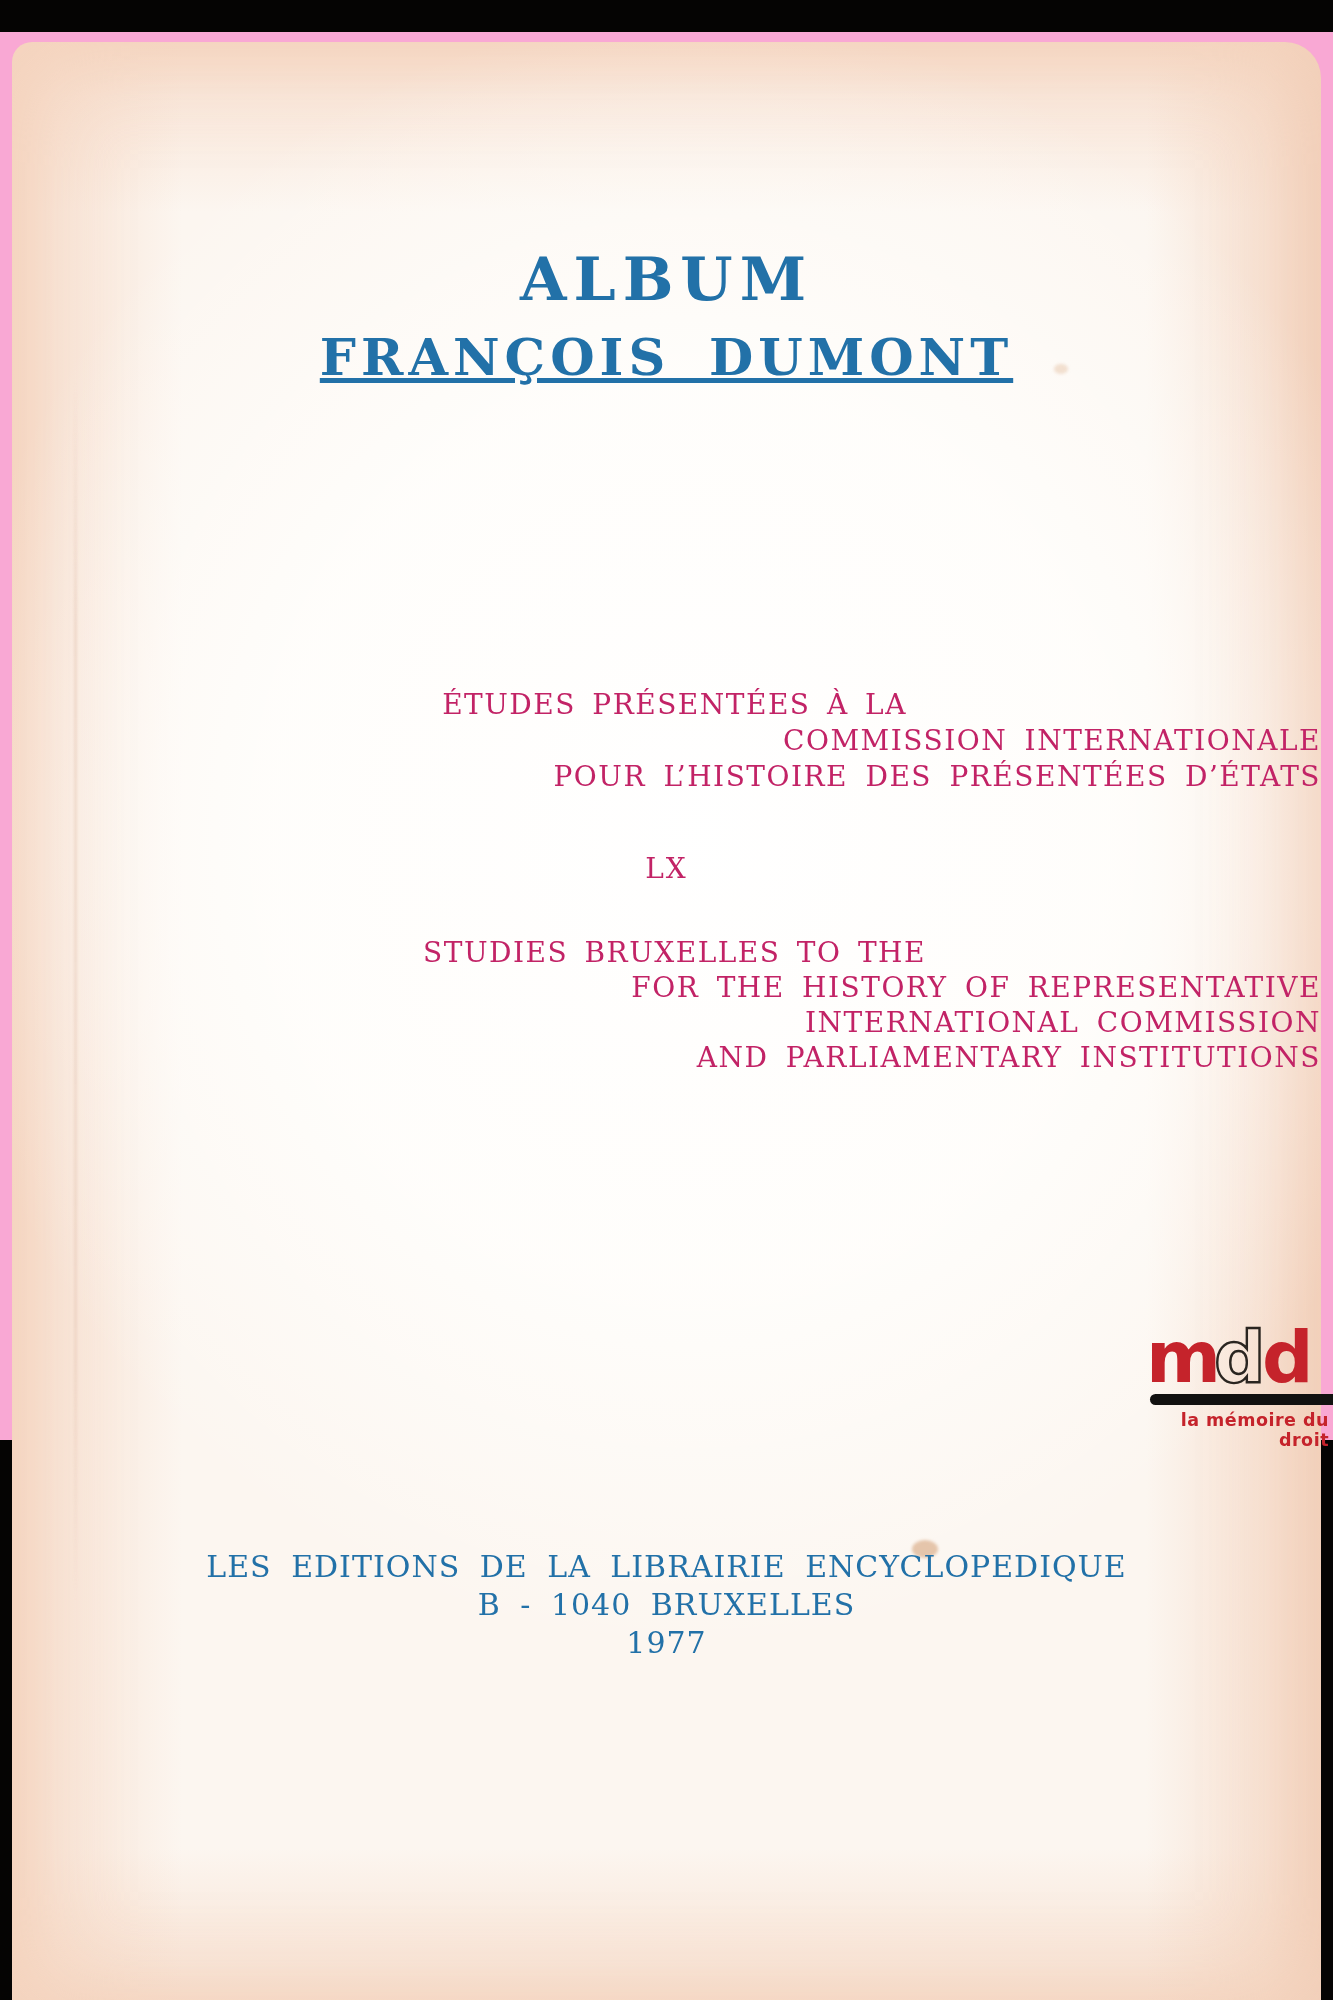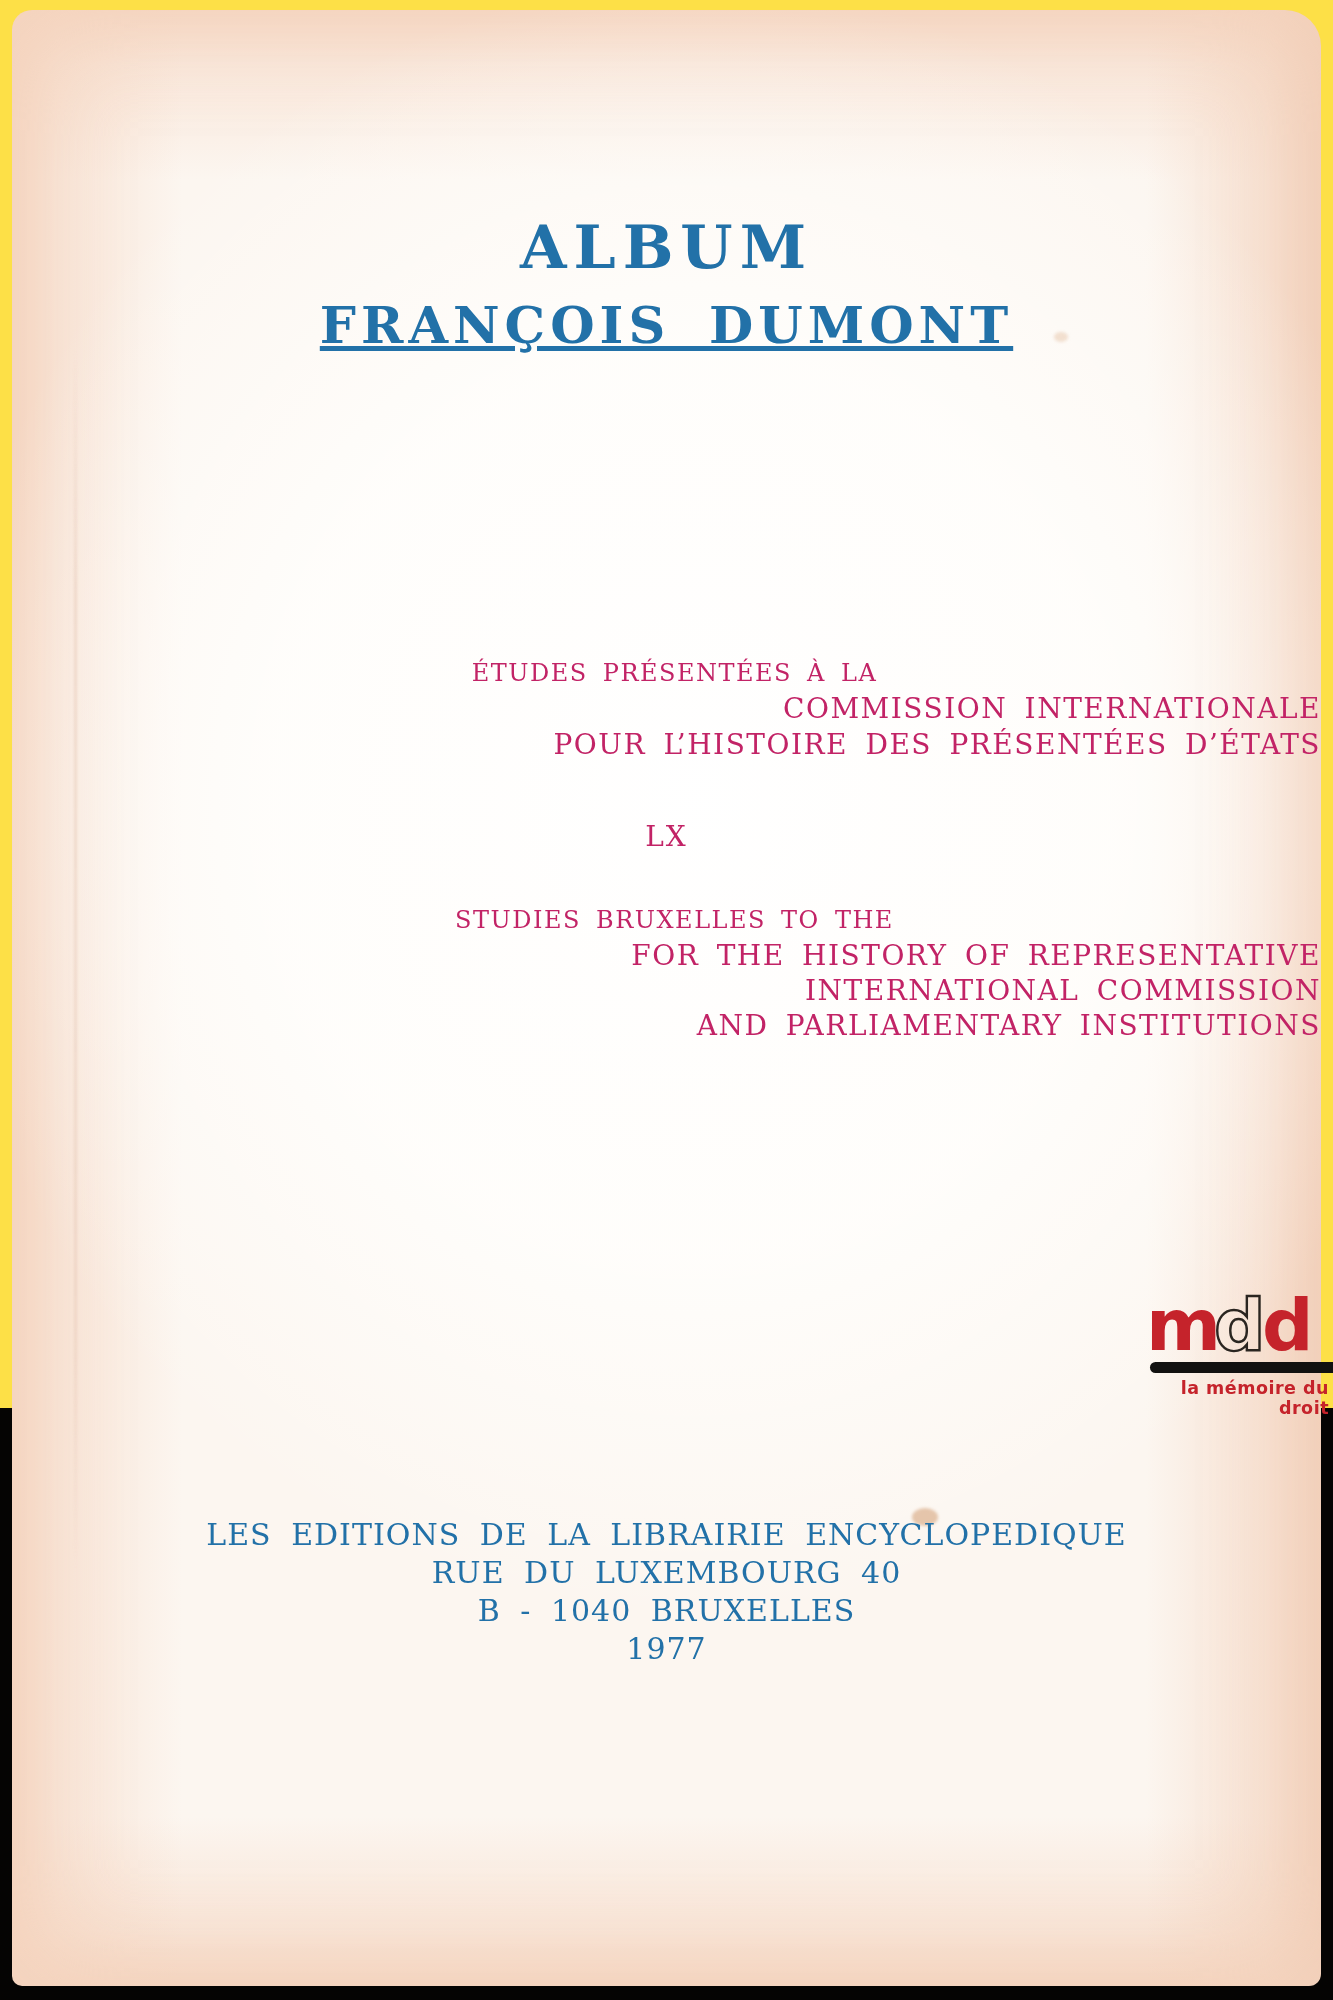--- a/index.html
+++ b/index.html
@@ -1,17 +1,17 @@
 <!DOCTYPE html>
 <html style="--title-blue: #2271a8; --series-pink: #c22366; --logo-red: #c5232b; --paper-edge-tint: #f6d9c6;"><head>
 <meta charset="utf-8">
 <style>
   html,body{margin:0;padding:0;background:#050403;width:1333px;height:2000px;overflow:hidden;}
   *{box-sizing:border-box;}
-  .scan{position:relative;width:1333px;height:1408px;background:#fde047;font-family:"DejaVu Serif", serif;}
+  .scan{position:relative;width:1333px;height:1408px;background:#f9a8d4;font-family:"DejaVu Serif", serif;margin-top:32px;}
 
   
   .page{
     position:absolute;left:12px;top:10px;width:1309px;height:1976px;
     background:
       radial-gradient(ellipse 760px 820px at 52% 40%, rgba(255,255,255,.98) 0%, rgba(255,254,252,.9) 55%, rgba(255,255,255,0) 100%),
       linear-gradient(to right, rgba(246,213,192,.95) 0px, rgba(246,213,192,.55) 45px, rgba(246,213,192,0) 170px),
       linear-gradient(to left, rgba(242,206,184,.97) 0px, rgba(244,210,188,.6) 55px, rgba(246,214,194,0) 175px),
       linear-gradient(to bottom, rgba(246,213,192,.92) 0px, rgba(246,213,192,.45) 55px, rgba(246,213,192,0) 170px),
       linear-gradient(to top, rgba(245,211,189,.92) 0px, rgba(245,211,189,.5) 55px, rgba(245,211,189,0) 170px),
@@ -35,21 +35,21 @@
 
   
   .content{position:absolute;left:0;top:0;width:100%;height:100%;padding-right:38px;}
   .block{position:absolute;width:100%;text-align:center;}
 
   .title-block{top:198px;color:var(--title-blue,#2271a8);font-weight:bold;}
   .title-line1{font-size:60px;letter-spacing:7px;line-height:78px;}
   .title-line2{font-size:51px;letter-spacing:5px;word-spacing:16px;line-height:78px;text-decoration:underline;}
 
   .french-block{top:645px;color:var(--series-pink,#c22366);}
-  .series-line-sm{font-size:24px;letter-spacing:1.5px;word-spacing:6px;line-height:36px;padding-left:16px;}
+  .series-line-sm{font-size:28px;letter-spacing:1.5px;word-spacing:6px;line-height:36px;padding-left:16px;}
   .series-line{font-size:28px;letter-spacing:1.5px;word-spacing:7px;line-height:36px;text-align:right;}
 
   .lx-block{top:810px;color:var(--series-pink,#c22366);font-size:28px;letter-spacing:2px;}
 
   .english-block{top:893px;color:var(--series-pink,#c22366);}
   .english-block .series-line-sm{line-height:35px;}
   .english-block .series-line{line-height:35px;}
 
   .imprint-block{top:1506px;color:var(--title-blue,#2271a8);}
   .imprint-line{font-size:30px;letter-spacing:1px;word-spacing:9px;line-height:38px;}
@@ -94,21 +94,20 @@
 
       <div class="block english-block">
         <div class="series-line-sm">STUDIES BRUXELLES TO THE</div>
         <div class="series-line">FOR THE HISTORY OF REPRESENTATIVE</div>
         <div class="series-line">INTERNATIONAL COMMISSION</div>
         <div class="series-line">AND PARLIAMENTARY INSTITUTIONS</div>
       </div>
 
       <div class="block imprint-block">
         <div class="imprint-line">LES EDITIONS DE LA LIBRAIRIE ENCYCLOPEDIQUE</div>
-        <div class="imprint-line">RUE DU LUXEMBOURG 40</div>
         <div class="imprint-line">B - 1040 BRUXELLES</div>
         <div class="imprint-line">1977</div>
       </div>
 
     </div>
   </div>
 
   <div class="mdd">
     <svg class="mdd-letters" width="185" height="92" viewBox="0 0 185 92" font-family="DejaVu Sans, sans-serif" font-weight="bold" font-size="72">
       <text x="8" y="80" fill="#c5232b">m</text>

